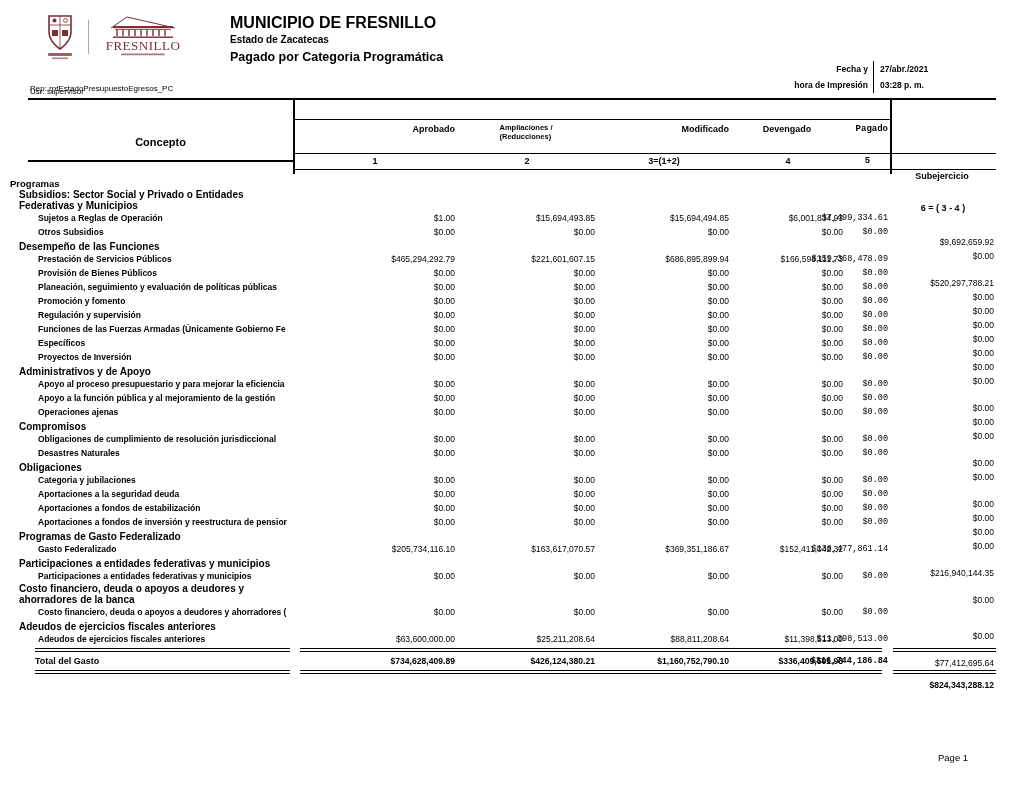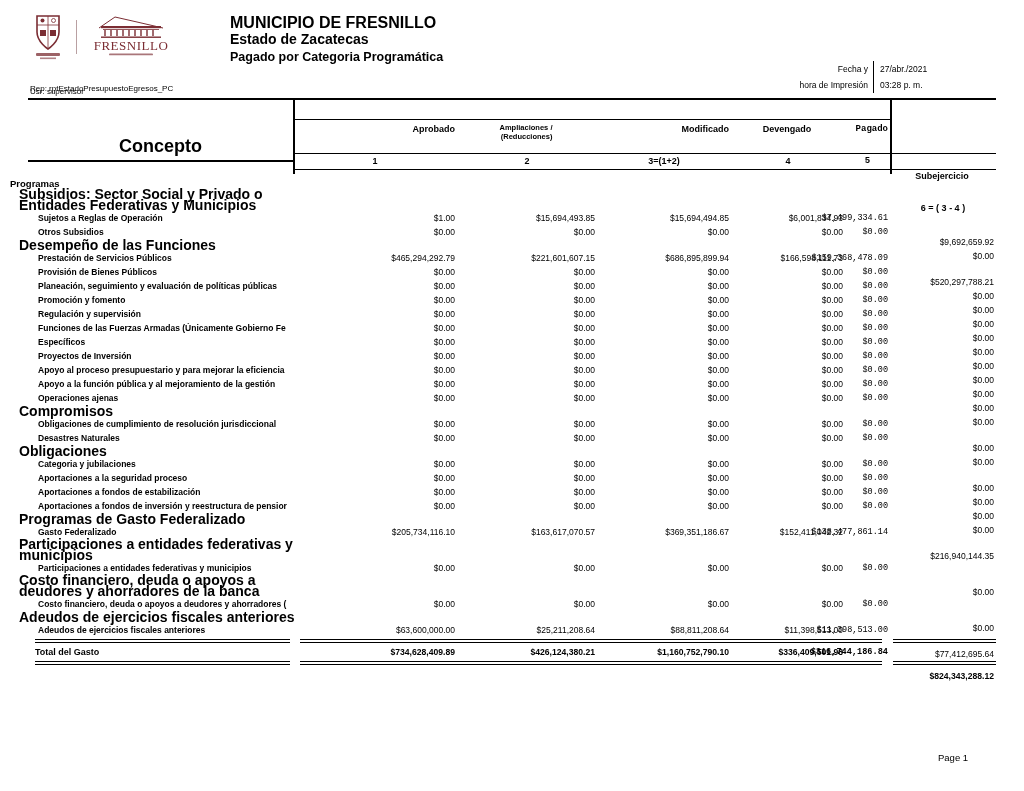--- a/index.html
+++ b/index.html
@@ -2,64 +2,64 @@
 <html><head>
 <meta charset="utf-8">
 <style>
   html,body{margin:0;padding:0;background:#e8e8e8;}
   .page{
     position:relative;width:1024px;height:791px;background:#ffffff;
     font-family:"Liberation Sans","DejaVu Sans",sans-serif;color:#000;
     overflow:hidden;margin:0 auto;
   }
   
-  .logos{position:absolute;left:28px;top:12px;display:flex;align-items:center;gap:8px;}
+  .logos{position:absolute;left:40px;top:12px;display:flex;align-items:center;gap:8px;}
   .logo-divider{width:1px;height:34px;background:#b9a0a2;}
   
   .title-block{position:absolute;left:230px;top:14px;width:470px;text-align:left;}
   .t1{font-size:16px;font-weight:bold;line-height:18px;}
-  .t2{font-size:14px;font-weight:bold;line-height:15px;}
+  .t2{font-size:10px;font-weight:bold;line-height:15px;}
   .t3{font-size:12.5px;font-weight:bold;line-height:16px;margin-top:2px;}
   .t4{font-size:11.5px;font-weight:bold;line-height:14px;margin-top:2px;}
   
   .refs{position:absolute;left:30px;top:82px;font-size:8px;}
   .refs span{position:absolute;left:0;white-space:nowrap;}
   .ref-rep{top:2px;}
   .ref-usr{top:5px;}
   
-  .fecha{position:absolute;left:758px;top:61px;display:flex;font-size:8.5px;line-height:16px;}
+  .fecha{position:absolute;left:758px;top:61px;display:flex;font-size:8.5px;line-height:16px;font-weight:bold;}
   .fecha-labels{width:110px;text-align:right;padding-right:5px;}
   .fecha-sep{width:1px;background:#000;}
   .fecha-values{width:120px;padding-left:6px;text-align:left;}
   
   .thead{position:absolute;left:28px;top:98px;width:968px;height:76px;}
   .hline{position:absolute;background:#000;}
   .top-rule{left:0;top:0;width:968px;height:2px;}
   .vline1{left:265px;top:0;width:1.5px;height:76px;}
   .vline2{left:862px;top:0;width:1.5px;height:76px;}
   .egresos-label{position:absolute;left:265px;top:4px;width:597px;text-align:center;
     font-size:9.5px;font-weight:bold;}
   .line-egresos{left:265px;top:21px;width:597px;height:1.4px;}
   .concept-title{position:absolute;left:0;top:38px;width:265px;text-align:center;
-    font-size:18px;font-weight:bold;}
+    font-size:11px;font-weight:bold;}
   .line-concept{left:0;top:62px;width:265px;height:1.6px;}
   .labels-row{position:absolute;left:265px;top:26px;width:703px;display:flex;}
   .codes-row{position:absolute;left:265px;top:58px;width:703px;display:flex;}
   .line-codes{left:265px;top:55px;width:703px;height:1.4px;}
   .line-hbottom{left:265px;top:71px;width:703px;height:1.4px;}
   .c1{width:164px;}.c2{width:140px;}.c3{width:134px;}.c4{width:114px;}.c5{width:45px;font-family:Liberation Mono, monospace;}.c6{width:106px;margin-top:47px;}
   .hcell{font-size:9px;font-weight:bold;display:flex;box-sizing:border-box;padding-right:2px;}
   .hcell.end{justify-content:flex-end;}
   .hcell.mid{justify-content:center;text-align:center;}
-  .hcell .twolines{font-size:7.5px;line-height:8.5px;text-align:right;white-space:nowrap;}
+  .hcell .twolines{font-size:7.5px;line-height:8.5px;text-align:left;white-space:nowrap;}
   .code{font-size:9px;font-weight:bold;display:flex;justify-content:center;white-space:nowrap;}
   
   .tbody{position:absolute;left:28px;top:176px;width:968px;}
   .sec{line-height:11px;}
-  .sec .seclabel{display:inline-block;max-width:280px;font-size:14px;font-weight:bold;}
+  .sec .seclabel{display:inline-block;max-width:280px;font-size:10px;font-weight:bold;}
   .sec{margin-left:-9px;}
   .sec0{margin-left:-18px;}
   .sec0 .seclabel{font-size:9.5px;}
   .drow{height:14px;display:flex;align-items:center;}
   .dlabel{width:265px;box-sizing:border-box;padding-left:10px;font-size:8.5px;
     white-space:nowrap;overflow:hidden;font-weight:bold;}
   .vcell{display:flex;justify-content:flex-end;box-sizing:border-box;padding-right:2px;
     font-size:8.5px;}
   .vcell span{white-space:nowrap;}
   
@@ -367,20 +367,21 @@
         <div class="vcell c4">
           <span>$0.00</span>
         </div>
         <div class="vcell c5">
           <span>$0.00</span>
         </div>
         <div class="vcell c6">
           <span>$0.00</span>
         </div>
       </div>
+      <div class="sec"><span class="seclabel">Administrativos y de Apoyo</span></div>
       <div class="drow">
         <div class="dlabel">Apoyo al proceso presupuestario y para mejorar la eficiencia</div>
         <div class="vcell c1">
           <span>$0.00</span>
         </div>
         <div class="vcell c2">
           <span>$0.00</span>
         </div>
         <div class="vcell c3">
           <span>$0.00</span>
@@ -496,21 +497,21 @@
           <span>$0.00</span>
         </div>
         <div class="vcell c5">
           <span>$0.00</span>
         </div>
         <div class="vcell c6">
           <span>$0.00</span>
         </div>
       </div>
       <div class="drow">
-        <div class="dlabel">Aportaciones a la seguridad proceso</div>
+        <div class="dlabel">Aportaciones a la seguridad deuda</div>
         <div class="vcell c1">
           <span>$0.00</span>
         </div>
         <div class="vcell c2">
           <span>$0.00</span>
         </div>
         <div class="vcell c3">
           <span>$0.00</span>
         </div>
         <div class="vcell c4">

